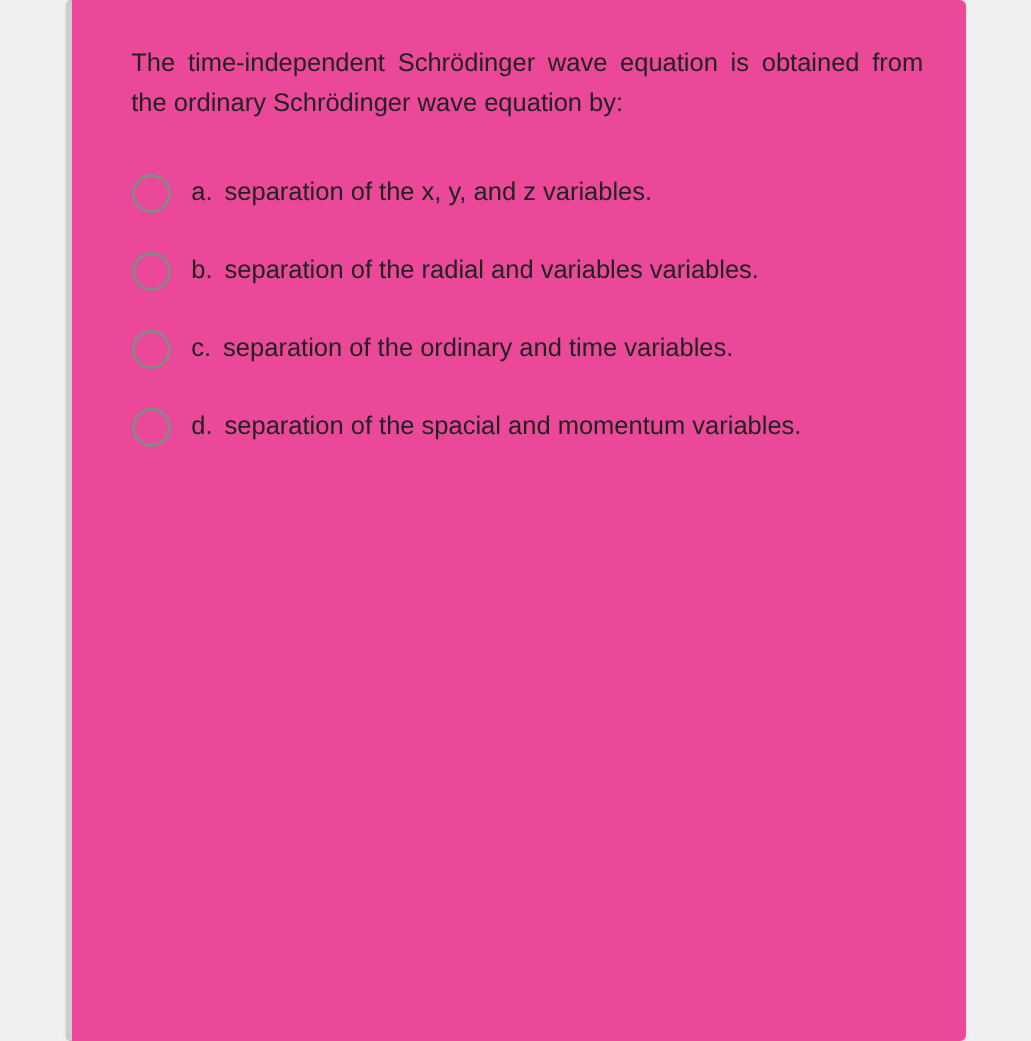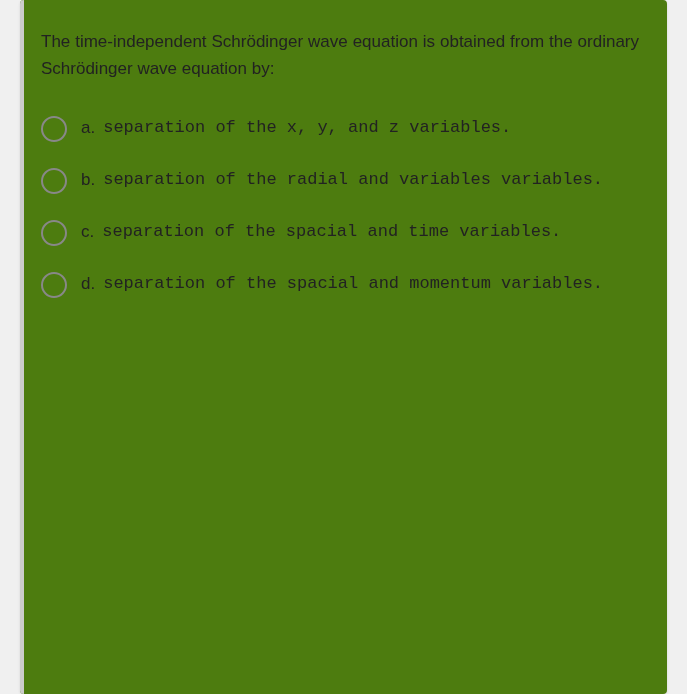--- a/index.html
+++ b/index.html
@@ -11,24 +11,24 @@
     body {
       background: #f0f0f0;
       display: flex;
       justify-content: center;
       align-items: center;
       min-height: 100vh;
       font-family: Arial, sans-serif;
     }
 
     .card {
-      background: #4d7c0f;
-      width: 647px;
+      background: #ec4899;
+      width: 600px;
       min-height: 694px;
-      padding: 28px 28px 40px 21px;
+      padding: 28px 28px 40px 44px;
       border-radius: 4px;
       box-shadow: 0 1px 3px rgba(0,0,0,0.1);
       position: relative;
     }
 
     .border-left {
       position: absolute;
       left: 0;
       top: 0;
       bottom: 0;
@@ -80,21 +80,20 @@
       color: #222222;
       font-weight: 400;
       flex-shrink: 0;
       line-height: 1.6;
     }
 
     .option-text {
       font-size: 17px;
       color: #222222;
       line-height: 1.6;
-      font-family: Liberation Mono, monospace;
     }
   </style>
 </head>
 <body>
 
 <div class="card">
   <div class="border-left"></div>
 
   <p class="question-text">The  time-independent  Schrödinger  wave equation  is  obtained  from  the  ordinary Schrödinger wave equation by:</p>
 
@@ -113,21 +112,21 @@
       <div class="option-content">
         <span class="option-label">b.</span>
         <span class="option-text">separation of the radial and variables variables.</span>
       </div>
     </li>
 
     <li class="option-item">
       <div class="radio-circle"></div>
       <div class="option-content">
         <span class="option-label">c.</span>
-        <span class="option-text">separation of the spacial and time variables.</span>
+        <span class="option-text">separation of the ordinary and time variables.</span>
       </div>
     </li>
 
     <li class="option-item">
       <div class="radio-circle"></div>
       <div class="option-content">
         <span class="option-label">d.</span>
         <span class="option-text">separation of the spacial and momentum variables.</span>
       </div>
     </li>

